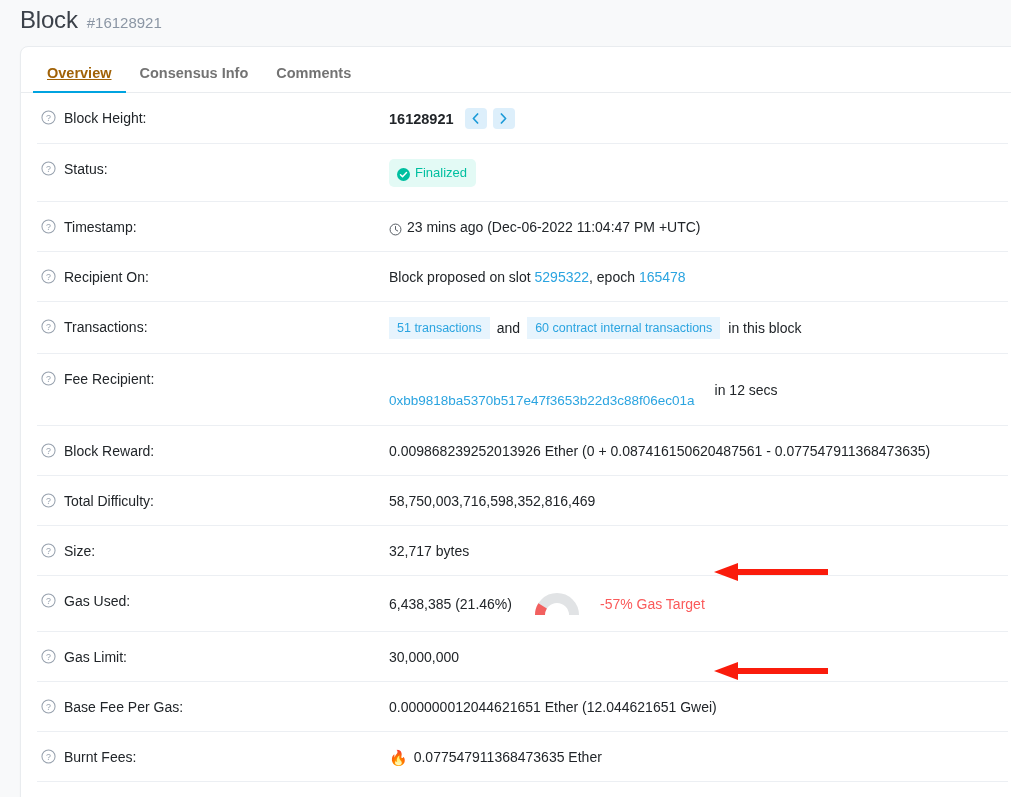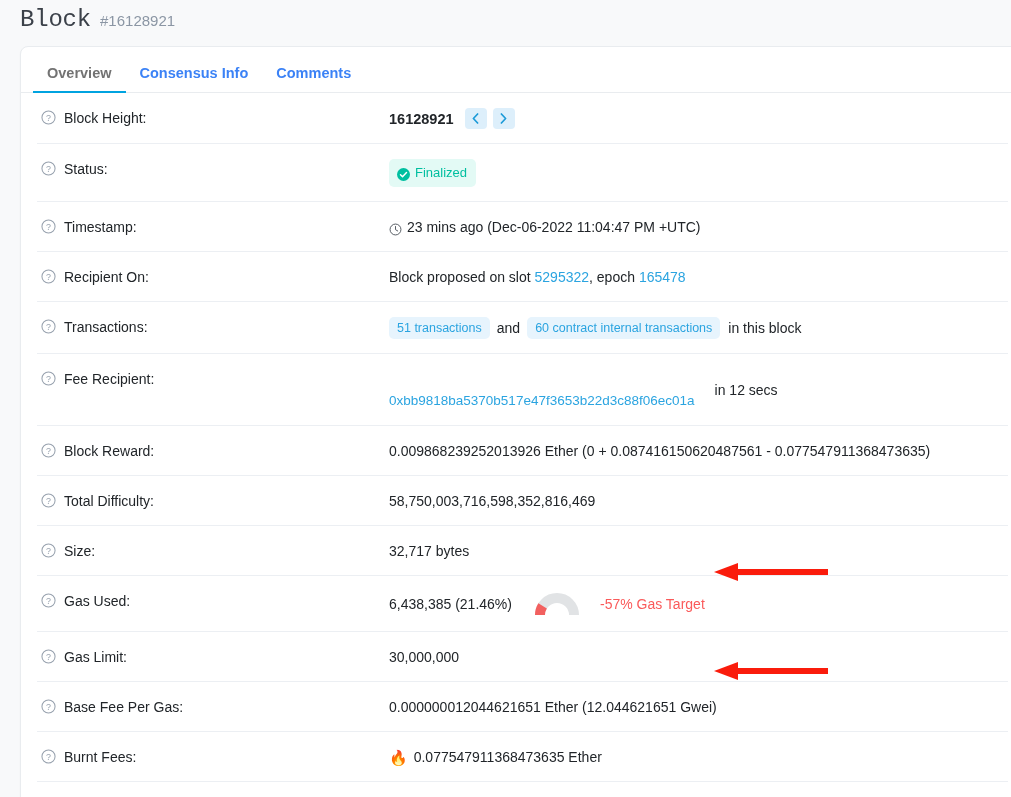--- a/index.html
+++ b/index.html
@@ -33,21 +33,20 @@
     top: 6px;
     display: flex;
     align-items: baseline;
     gap: 9px;
   }
   .page-heading .title {
     font-size: 24px;
     font-weight: 400;
     color: #3b4149;
     letter-spacing: -0.2px;
-    font-family: Liberation Mono, monospace;
   }
   .page-heading .subtitle {
     font-size: 15px;
     color: #8b96a4;
     font-weight: 400;
   }
 
   
   .card {
     position: absolute;
@@ -69,25 +68,25 @@
     align-items: flex-end;
     height: 46px;
     padding-left: 12px;
     border-bottom: 1px solid #e9ecef;
   }
   .tab {
     position: relative;
     padding: 0 14px 11px 14px;
     font-size: 14.5px;
     font-weight: bold;
-    color: #3b82f6;
+    color: #737373;
     cursor: pointer;
     white-space: nowrap;
   }
-  .tab.active { color: #737373; }
+  .tab.active { color: #a16207; text-decoration: underline; }
   .tab.active::after {
     content: "";
     position: absolute;
     left: 0; right: 0; bottom: -1px;
     height: 2.5px;
     background: #00a3e0;
   }
 
   
   .rows { padding: 0; }
@@ -162,21 +161,21 @@
   a.link, .link {
     color: #2ba4e0;
     text-decoration: none;
     cursor: pointer;
   }
 
   .pill {
     display: inline-block;
     background: #e7f4fd;
     color: #2ba4e0;
-    border-radius: 5px;
+    border-radius: 0;
     padding: 3px 8px;
     font-size: 12.5px;
     line-height: 16px;
     cursor: pointer;
   }
   .mono-addr { font-size: 13.5px; margin-top: 22px; }
 
   .sep-text { margin: 0 7px; }
   .trail-text { margin-left: 8px; }
 

